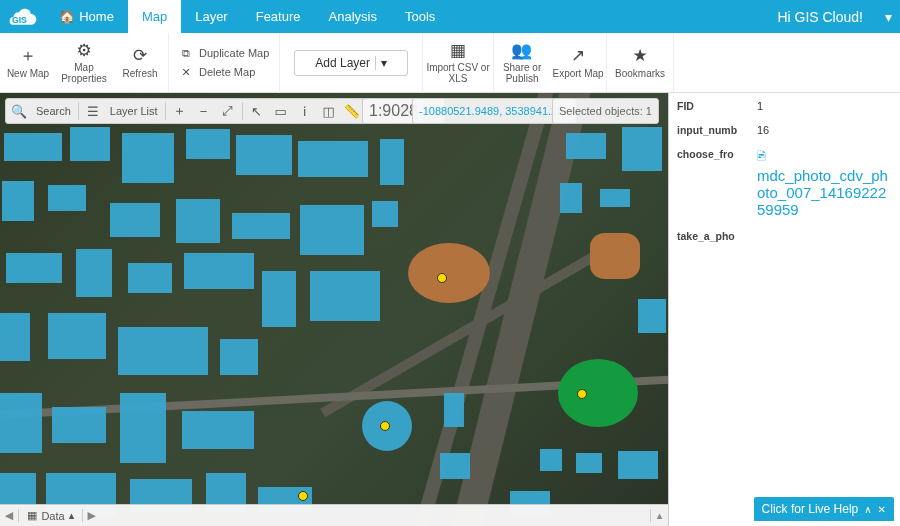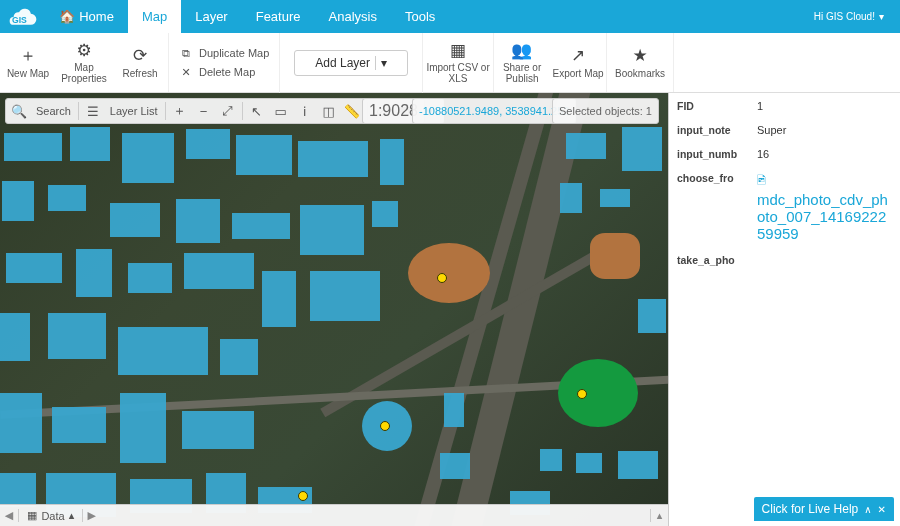--- a/index.html
+++ b/index.html
@@ -3,21 +3,21 @@
 <meta charset="utf-8">
 <style>
 *{box-sizing:border-box;margin:0;padding:0;font-family:Arial,Helvetica,sans-serif}
 body{width:900px;height:526px;overflow:hidden;background:#fff;font-size:12px;color:#333}
 .topbar{height:33px;background:#1aa7d8;display:flex;align-items:center;color:#fff}
 .logo{width:45px;height:33px;display:flex;align-items:center;justify-content:center;font-weight:bold;font-size:14px}
 .logo svg{width:32px;height:22px}
 .topnav{display:flex;list-style:none;height:33px}
 .topnav li{padding:0 14px;display:flex;align-items:center;cursor:pointer;font-size:13px}
 .topnav li.active{background:#fff;color:#1aa7d8}
-.user-hi{margin-left:auto;margin-right:16px;font-size:10px;display:flex;align-items:center;gap:4px}
+.user-hi{margin-left:auto;margin-right:8px;font-size:14px;display:flex;align-items:center;gap:22px}
 .toolbar{height:60px;border-bottom:1px solid #ddd;display:flex;align-items:center}
 .tgroup{display:flex;height:100%;border-right:1px solid #eee;align-items:flex-start}
 .tbtn{width:56px;height:60px;display:flex;flex-direction:column;align-items:center;justify-content:center;gap:2px;cursor:pointer;text-align:center;font-size:10px;color:#555;line-height:1.1}
 .tbtn .ic{font-size:17px;color:#444}
 .mapops{display:flex;flex-direction:column;justify-content:center;height:60px;padding:0 10px;gap:6px;border-right:1px solid #eee}
 .moprow{display:flex;align-items:center;gap:6px;cursor:pointer;color:#555;font-size:11px}
 .moprow .ic{width:14px;text-align:center}
 .addlayer-wr{display:flex;align-items:center;height:60px;padding:0 14px;border-right:1px solid #eee}
 .addlayer{border:1px solid #ccc;border-radius:3px;padding:5px 20px;display:flex;align-items:center;gap:5px;cursor:pointer;font-size:12px;background:#fff}
 .main-area{position:relative;height:433px;display:flex}
@@ -241,24 +241,20 @@
   </div>
 
   <div class="rpanel">
     <table class="attr-tbl">
       <tbody id="attr-rows">
           <tr>
             <td>FID</td>
             <td>1</td>
           </tr>
           <tr>
-            <td>input_note</td>
-            <td>Super</td>
-          </tr>
-          <tr>
             <td>input_numb</td>
             <td>16</td>
           </tr>
           <tr>
             <td>choose_fro</td>
             <td><div class="ic-doc">🖻</div><a class="linklike">mdc_photo_cdv_photo_007_1416922259959</a></td>
           </tr>
           <tr>
             <td>take_a_pho</td>
             <td></td>

